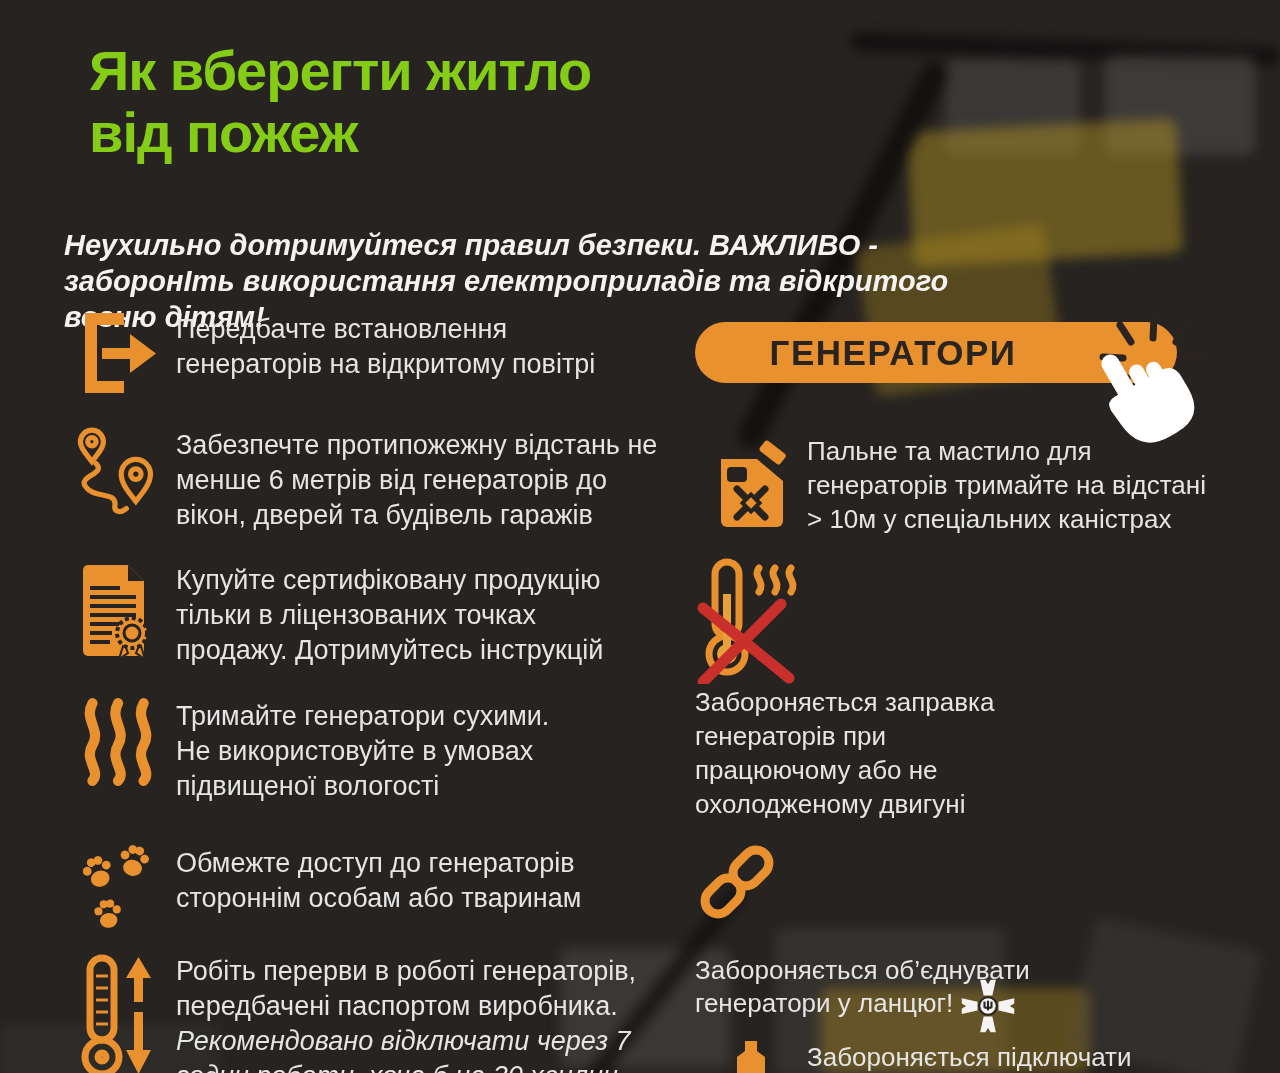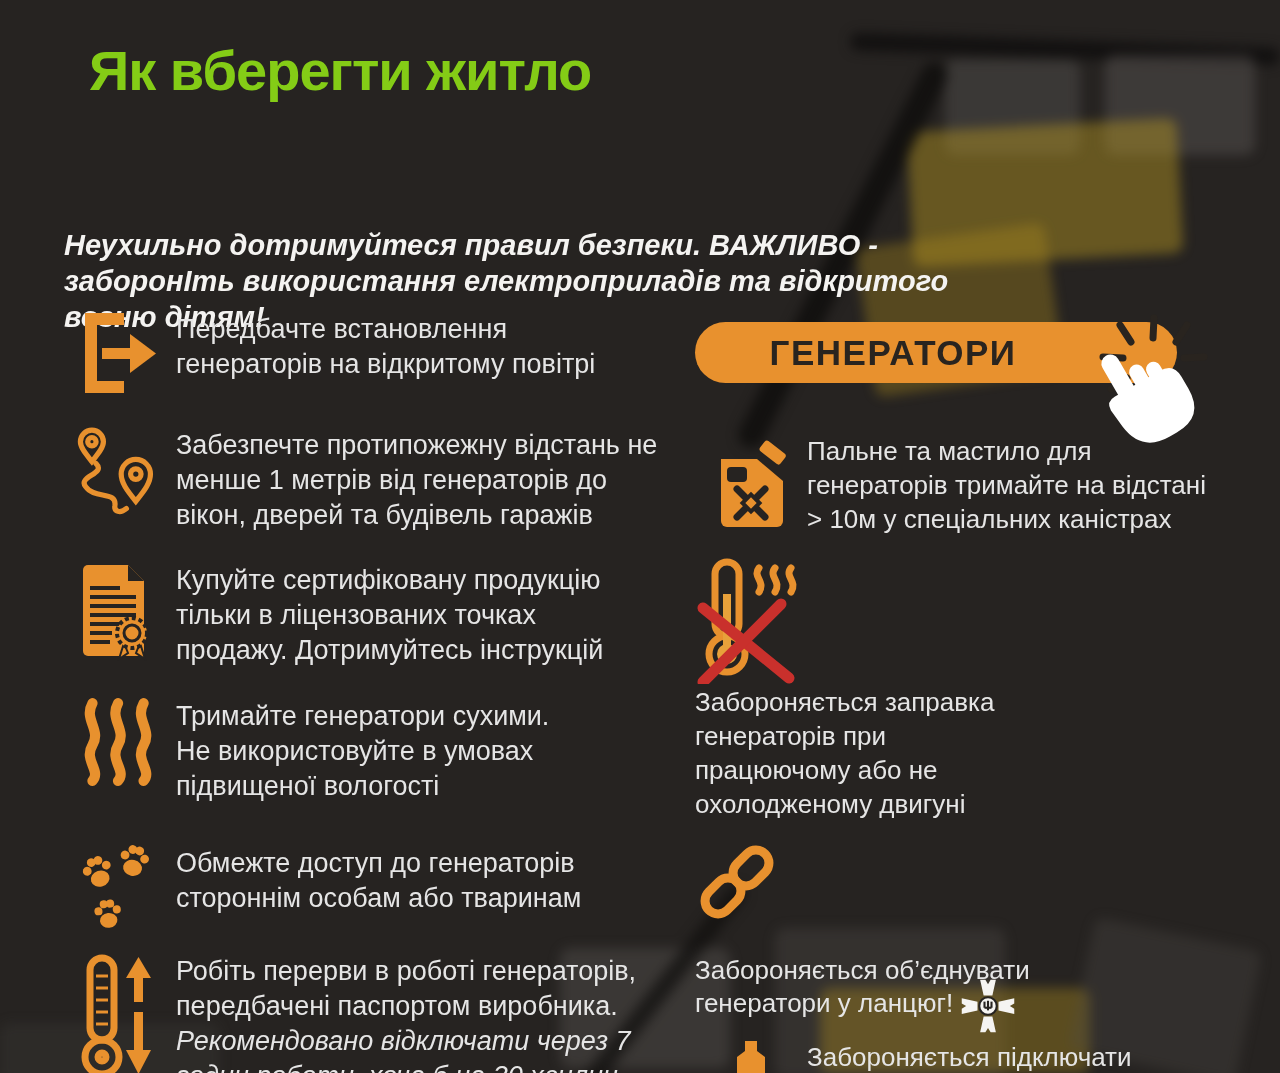--- a/index.html
+++ b/index.html
@@ -67,20 +67,21 @@
       <div class="bg-shape" style="left:130px;top:-45px;width:18px;height:270px;background:#0f0e0d;opacity:.7;transform:rotate(38deg);"></div>
       <div class="bg-shape" style="left:560px;top:30px;width:170px;height:135px;background:#504d4a;opacity:.30;transform:rotate(12deg);"></div>
     </div>
     <div class="bg-zone bl">
       <div class="bg-shape" style="left:0;top:20px;width:220px;height:60px;background:#4a4744;opacity:.22;"></div>
     </div>
   </div>
 
   <div class="title">
     <div>Як вберегти житло</div>
+    <div>від пожеж</div>
   </div>
   <div class="subtitle">Неухильно дотримуйтеся правил безпеки. ВАЖЛИВО - заборонІть використання електроприладів та відкритого вогню дітям!</div>
 
   <div class="left-col">
 
     <div class="item mb1">
       <div class="icon-box">
         <svg width="86" height="86" viewBox="0 0 86 86">
           <path d="M50 9 H17 V77 H50" fill="none" stroke="currentColor" stroke-width="12"></path>
           <rect x="28" y="38" width="32" height="11" fill="currentColor"></rect>
@@ -95,21 +96,21 @@
         <svg width="92" height="92" viewBox="0 0 88 88">
           <g fill="none" stroke="currentColor" stroke-width="5" stroke-linecap="round">
             <path d="M20 34 C13 25 9 20 9 15 A11 11 0 1 1 31 15 C31 20 27 25 20 34 Z"></path>
             <circle cx="20" cy="15" r="4"></circle>
             <path d="M62 72 C53 61 48 54 48 46 A14 14 0 1 1 76 46 C76 54 71 61 62 72 Z"></path>
             <circle cx="62" cy="46" r="5"></circle>
             <path d="M24 36 C34 46 6 48 14 58 C22 70 44 62 42 76 C41 82 47 84 53 79"></path>
           </g>
         </svg>
       </div>
-      <div class="item-text w520">Забезпечте протипожежну відстань не менше 1 метрів від генераторів до вікон, дверей та будівель гаражів</div>
+      <div class="item-text w520">Забезпечте протипожежну відстань не менше 6 метрів від генераторів до вікон, дверей та будівель гаражів</div>
     </div>
 
     <div class="item mb2">
       <div class="icon-box">
         <svg width="90" height="100" viewBox="0 0 90 100">
           <path d="M16 4 H56 L72 20 V90 a5 5 0 0 1 -5 5 H16 a5 5 0 0 1 -5 -5 V9 a5 5 0 0 1 5 -5 Z" fill="currentColor"></path>
           <polygon points="56,4 72,20 56,20" fill="#262321"></polygon>
           <g stroke="#262321" stroke-width="4">
             <line x1="18" y1="27" x2="48" y2="27"></line>
             <line x1="18" y1="36" x2="64" y2="36"></line>

